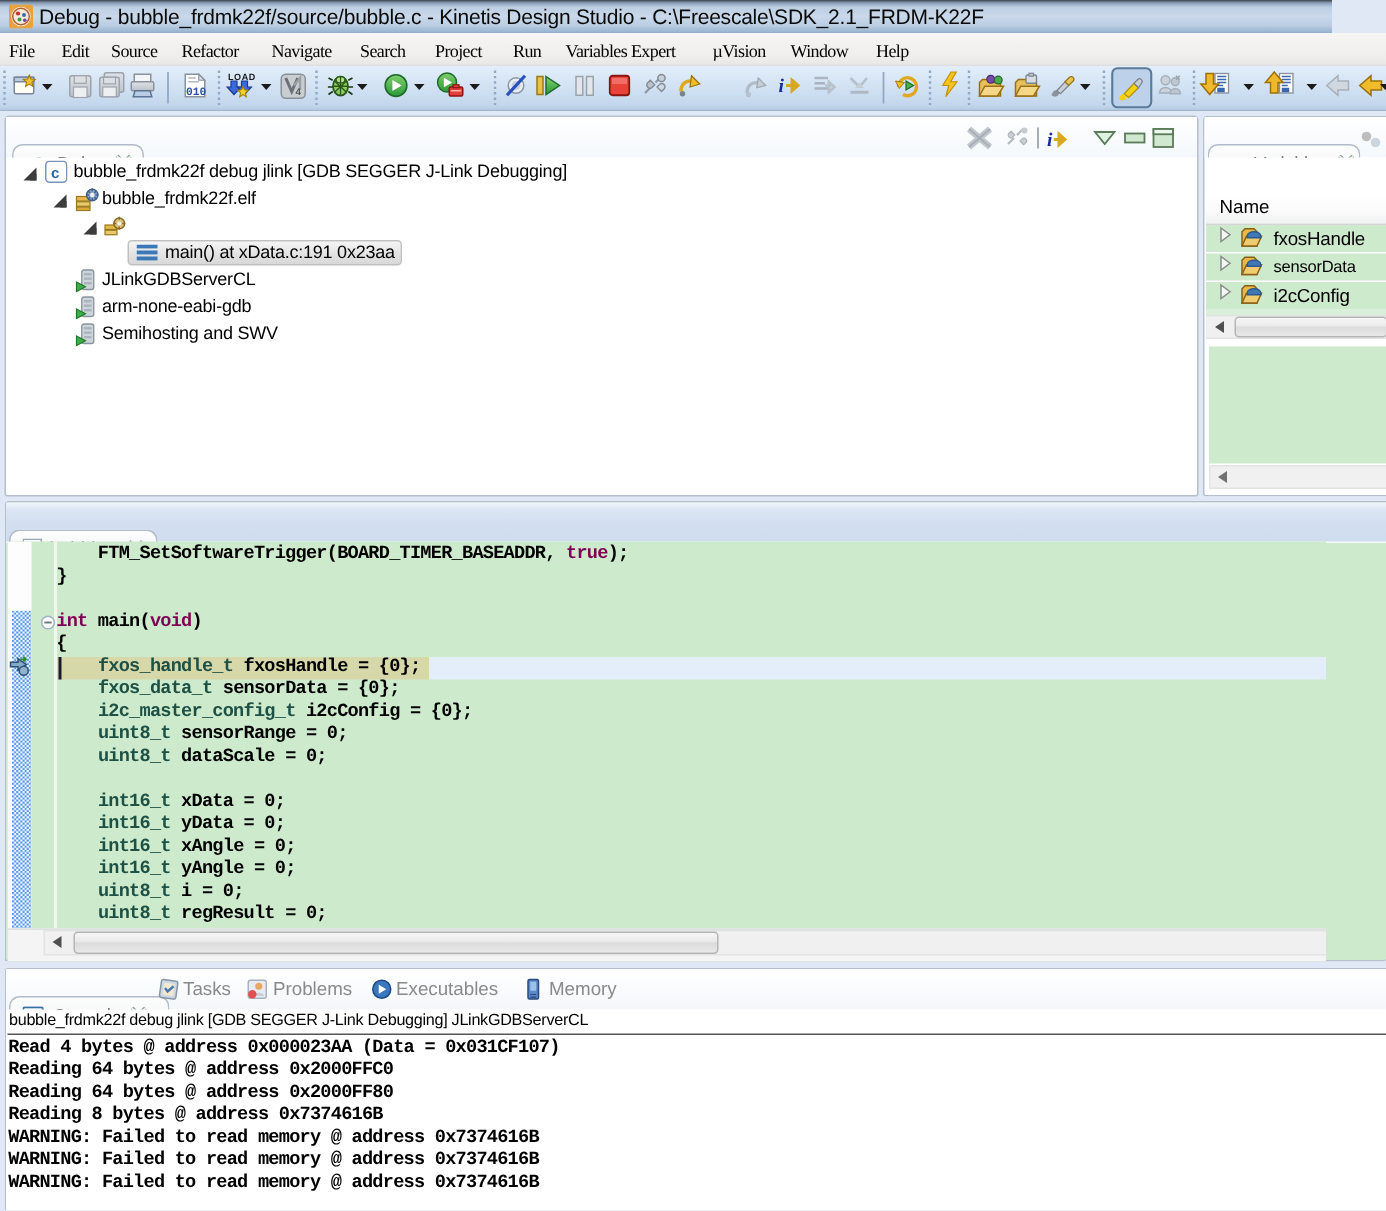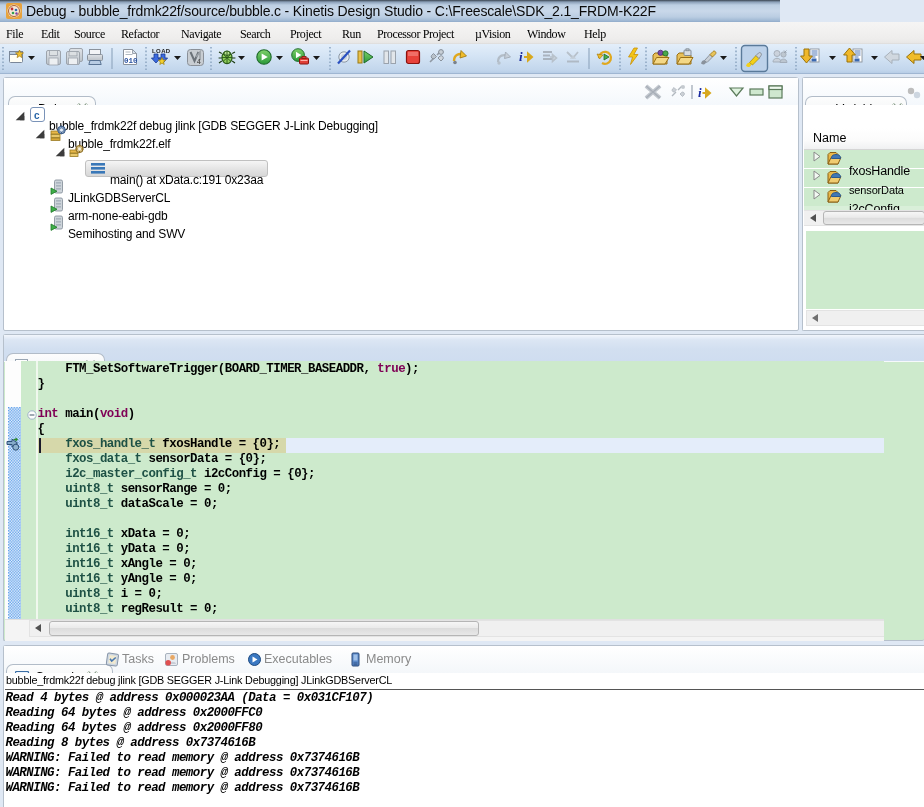--- a/index.html
+++ b/index.html
@@ -1,49 +1,49 @@
 <!DOCTYPE html>
 <html><head><meta charset="utf-8"><style>
 html,body{margin:0;padding:0}
 body{width:924px;height:807px;position:relative;overflow:hidden;
   font-family:"Liberation Sans",sans-serif;background:#dfe8f4;}
 .abs{position:absolute}
 
-#title{left:0;top:0;width:780px;height:22px;
+#title{left:0;top:0;width:888px;height:22px;
  background:linear-gradient(#39434f 0,#8ba0b8 2px,#bdcfe3 5px,#c9d8ea 11px,#bacde2 17px,#9db6d2 21px,#8fa9c8 22px);}
 #title .txt{left:26px;top:3px;font-size:14px;letter-spacing:-0.15px;color:#0a0a0a;}
 
 #menu{left:0;top:22px;width:924px;height:22px;background:linear-gradient(#f6f5f4,#eeedec 80%,#e8e7e6);border-bottom:1px solid #e0dfde;box-sizing:border-box;font-family:Liberation Serif, serif;}
 #menu span{position:absolute;top:5px;font-size:12px;letter-spacing:-0.4px;color:#000;}
 
 #toolbar{left:0;top:44px;width:924px;height:30px;
  background:linear-gradient(#e3eefa,#d3e3f4 45%,#c2d6ec 90%,#b8cde6);border-bottom:1px solid #9fb6d2;box-sizing:border-box;}
 
 .panel{background:#fff;border:1px solid #b6c0cc;border-radius:3px 3px 2px 2px;box-sizing:border-box;}
 .tabrow{position:absolute;left:0;top:0;right:0;height:27px;}
 .tab{position:absolute;top:18px;height:26px;background:linear-gradient(#fdfdfd,#f2f4f6 70%,#e9edf2);
  border:1px solid #b2bcc8;border-bottom:none;border-radius:7px 7px 0 0;box-sizing:border-box;}
 .tab .lbl{position:absolute;top:5px;font-size:12.5px;color:#000;white-space:nowrap}
 .x{position:absolute;top:6px;width:11px;height:11px;}
 
 .x svg{display:block}
 
-.trow{position:absolute;left:0;font-size:12px;letter-spacing:-0.15px;color:#000;white-space:nowrap;height:18px;line-height:18px;margin-top:12px;}
+.trow{position:absolute;left:0;font-size:12px;letter-spacing:-0.15px;color:#000;white-space:nowrap;height:18px;line-height:18px;}
 
 .exp{position:absolute;width:0;height:0;}
 .exp.open{border-left:6px solid transparent;border-top:6px solid transparent;border-bottom:6px solid #3c3c3c;border-right:6px solid #3c3c3c;transform:scale(.72);}
 
 .sbtrack{position:absolute;background:#f0f0f0;border:1px solid #e3e3e3;box-sizing:border-box;}
 .sbthumb{position:absolute;background:linear-gradient(#f6f6f6,#eaeaea 45%,#dcdcdc 50%,#e8e8e8);border:1px solid #b5b5b5;border-radius:2px;box-sizing:border-box;}
 .sbarrow{position:absolute;width:0;height:0;}
 
 .codeline{position:absolute;left:32.5px;font-family:"Liberation Mono",monospace;font-size:12.4px;letter-spacing:-0.5px;font-weight:bold;color:#000;white-space:pre;line-height:15px;}
 .kw{color:#7f0055}
 .ty{color:#1e5145}
-.mono{font-family:"Liberation Mono",monospace;font-style:italic;}
+.mono{font-family:"Liberation Mono",monospace;}
 </style></head>
 <body>
 
 <div class="abs" id="title">
   <svg class="abs" style="left:6px;top:3px" width="16" height="16" viewBox="0 0 16 16">
     <rect x="0" y="0" width="16" height="16" rx="2" fill="#e8a33d"></rect>
     <circle cx="8" cy="8" r="6.5" fill="#f4e9d8"></circle>
     <circle cx="8" cy="8" r="5.5" fill="none" stroke="#b06030" stroke-width="1"></circle>
     <circle cx="6" cy="6" r="1.4" fill="#c03030"></circle>
       <circle cx="10" cy="7" r="1.3" fill="#3868b0"></circle>
@@ -55,21 +55,21 @@
 
 <div class="abs" id="menu">
   <span style="left:6px">File</span>
     <span style="left:41px">Edit</span>
     <span style="left:74px">Source</span>
   <span style="left:121px">Refactor</span>
     <span style="left:181px">Navigate</span>
     <span style="left:240px">Search</span>
   <span style="left:290px">Project</span>
     <span style="left:342px">Run</span>
-    <span style="left:377px">Processor Project</span>
+    <span style="left:377px">Variables Expert</span>
   <span style="left:475px">µVision</span>
     <span style="left:527px">Window</span>
     <span style="left:584px">Help</span>
 </div>
 
 <div class="abs" id="toolbar"><svg width="924" height="29" viewBox="0 0 924 29" id="tbsvg">
 <defs>
   <g id="dd">
           <path d="M0 0 H7 L3.5 4 Z" fill="#1a1a1a"></path>
         </g>

